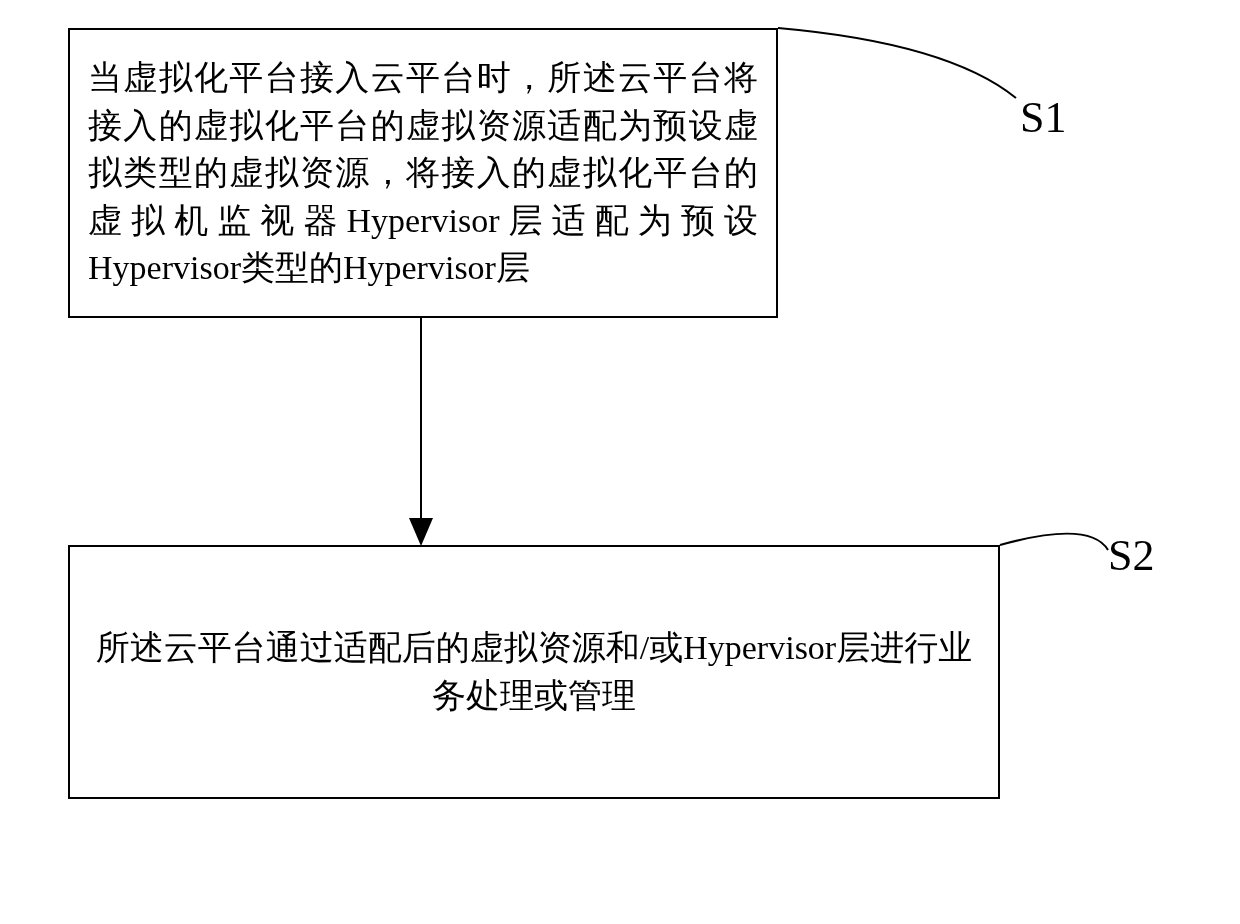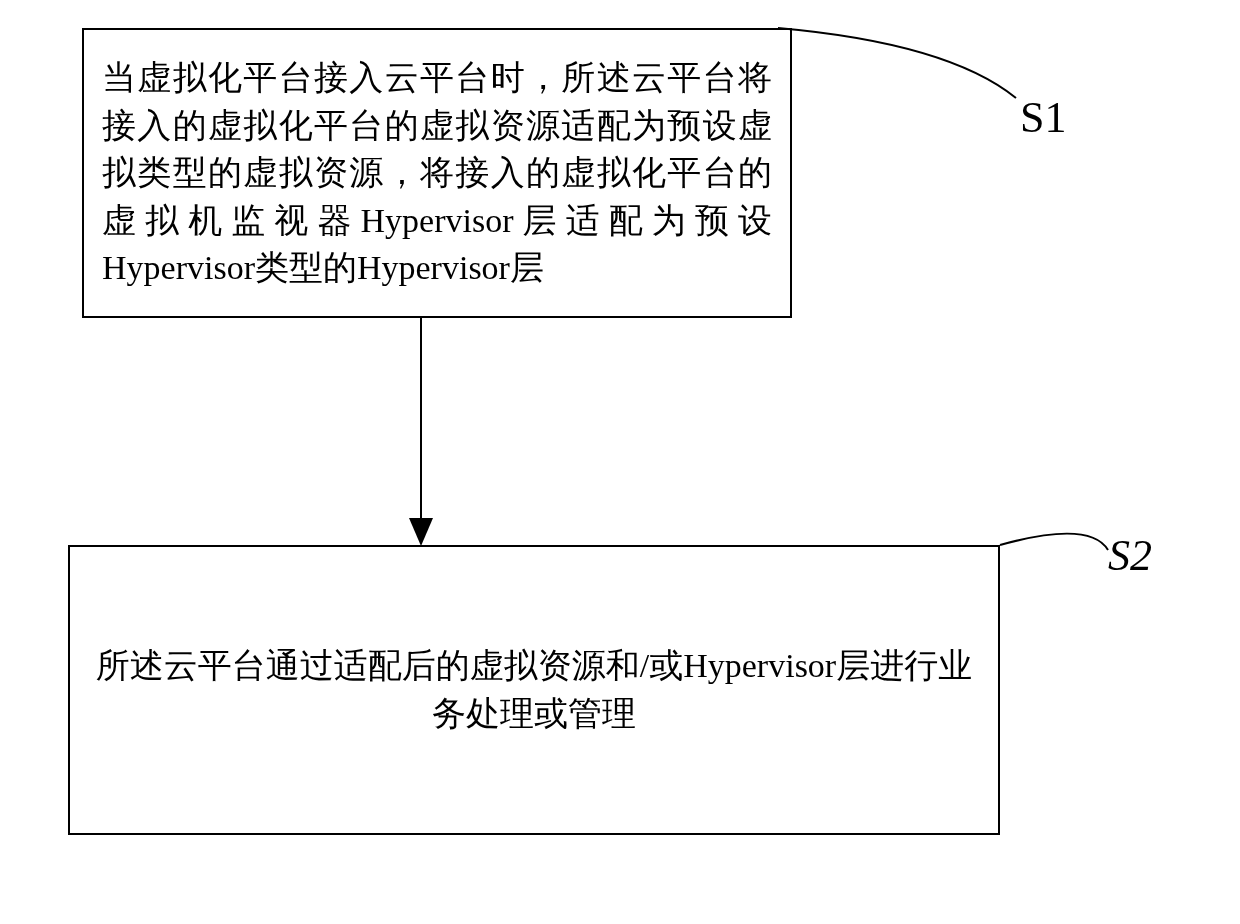--- a/index.html
+++ b/index.html
@@ -23,39 +23,38 @@
     padding: 14px 18px;
     font-size: 34px;
     line-height: 1.4;
     color: #000;
   }
   #box-s1 {
     left: 68px;
     top: 28px;
     width: 710px;
     height: 290px;
-    margin-left: 14px;
   }
   #box-s2 {
     left: 68px;
     top: 545px;
     width: 932px;
-    height: 290px;
+    height: 254px;
     text-align: center;
     text-align-last: center;
   }
   .step-label {
     position: absolute;
     font-size: 44px;
     font-family: "Times New Roman", serif;
     color: #000;
     margin-top: 22px;
   }
   #label-s1 { left: 1020px; top: 70px; }
-  #label-s2 { left: 1108px; top: 508px; font-style: italic; }
+  #label-s2 { left: 1108px; top: 508px; }
 
   
   .callout {
     position: absolute;
     overflow: visible;
     pointer-events: none;
   }
 
   
   .arrow-stem {

